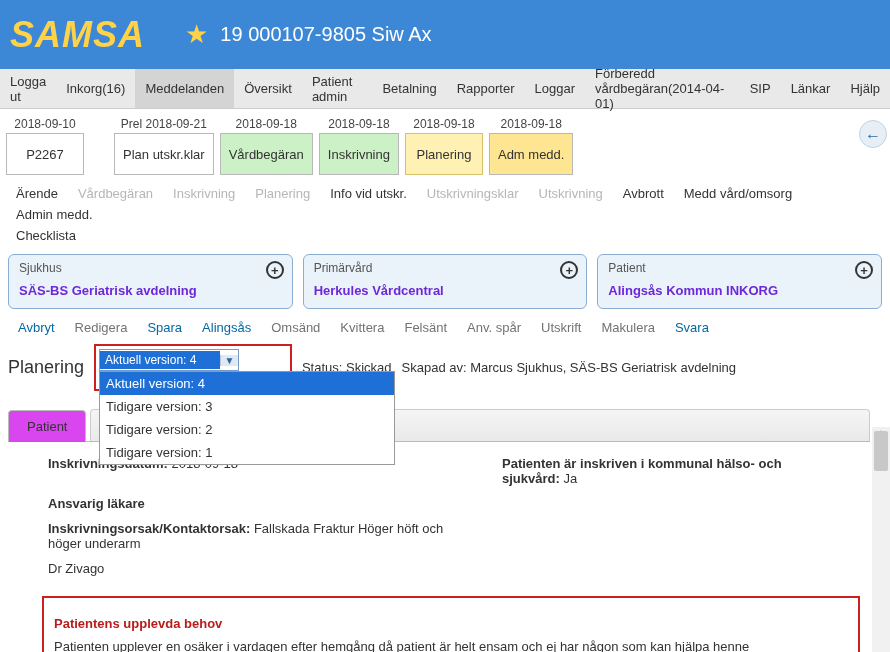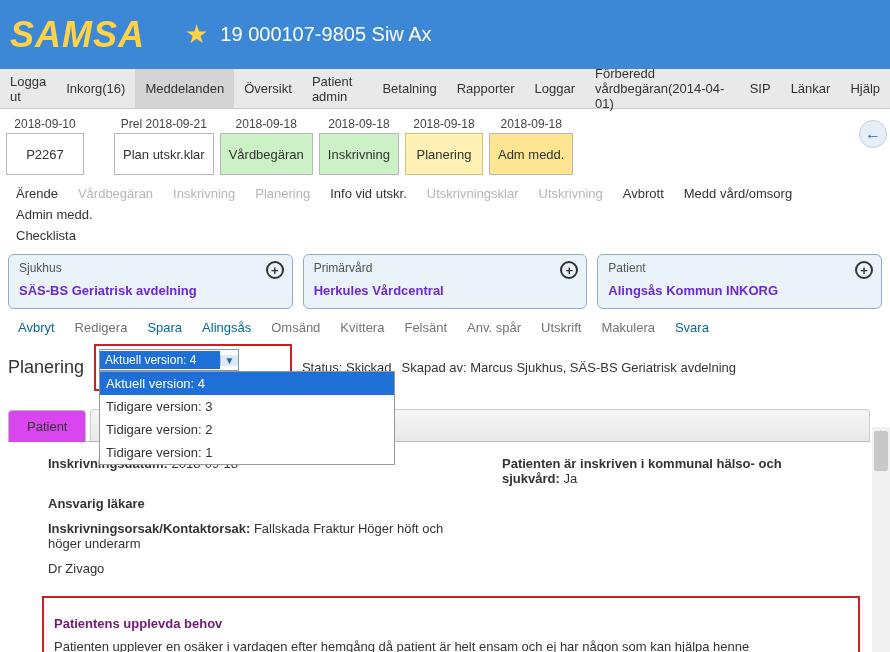--- a/index.html
+++ b/index.html
@@ -58,21 +58,21 @@
 .tab { padding:8px 18px; border:1px solid #bbb; border-bottom:none; background:#f2f2f2; border-radius:4px 4px 0 0; font-size:13px; margin-right:2px; cursor:pointer;}
 .tab.active { background:#d946ef; position:relative; top:1px;}
 .tabstrip-rest { flex:1; background:linear-gradient(#f5f5f5,#e9e9e9); border:1px solid #ccc; border-bottom:none; border-radius:4px 4px 0 0; margin-left:2px;}
 
 .content { padding: 14px 48px 10px 48px; position:relative;}
 .field-line { margin-bottom:10px; font-size:13px;}
 .field-label { font-weight:bold; }
 .twocol { display:flex; }
 .twocol .colL { flex:1; }
 .twocol .colR { width:320px;}
-.green-h { color:#701a75; font-weight:bold; font-size:13px; margin:8px 0 8px 0;}
+.green-h { color:#b91c1c; font-weight:bold; font-size:13px; margin:8px 0 8px 0;}
 .red-frame { border:2px solid #cc1f1f; padding:10px 10px;}
 .content-outer { position:relative; }
 .scroll-track { position:absolute; right:0; top:0; bottom:0; width:18px; background:#f1f1f1;}
 .scroll-thumb { position:absolute; right:2px; top:4px; width:14px; height:40px; background:#c8c8c8; border-radius:2px;}
 .scroll-arrow { position:absolute; right:0; width:18px; height:18px; font-size:10px; color:#666; text-align:center;}
 </style>
 </head>
 <body>
 
 <div class="header">

